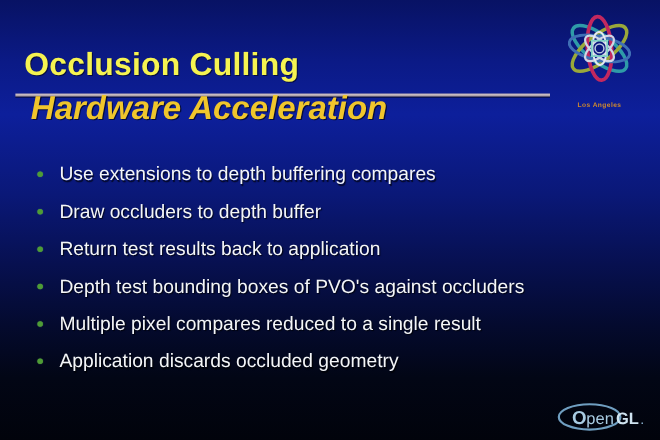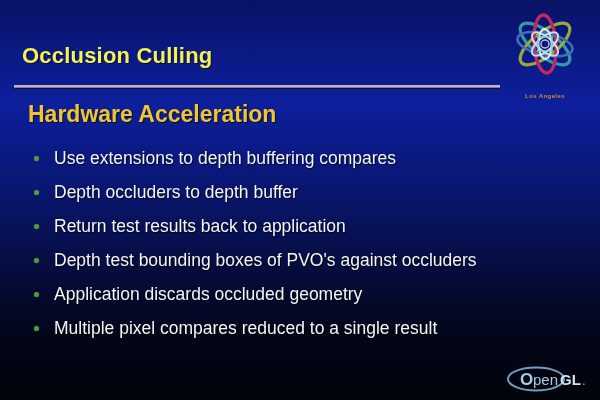--- a/index.html
+++ b/index.html
@@ -24,21 +24,21 @@
         #040a2e 74%,
         #020615 86%,
         #01030b 100%);
   }
 
   
   #title {
     position: absolute;
     left: 22px;
     top: 43px;
-    font-size: 22px;
+    font-size: 29px;
     font-weight: bold;
     color: #f5f351;
     letter-spacing: 0.2px;
     text-shadow: 1px 1px 0 rgba(0,0,0,0.55);
     white-space: nowrap;
   }
 
   
   #title-rule {
     position: absolute;
@@ -54,23 +54,24 @@
     top: 88px;
     width: 486px;
     height: 1px;
     background: rgba(0,0,0,0.45);
   }
 
   
   #subtitle {
     position: absolute;
     left: 28px;
-    top: 101px;
-    font-size: 23px;
-    font-weight: bold;
+    top: 82px;
+    font-size: 30px;
+    font-weight: bold;
+    font-style: italic;
     color: #f0c62c;
     text-shadow: 1px 1px 0 rgba(0,0,0,0.6);
     white-space: nowrap;
   }
 
   
   #bullets {
     position: absolute;
     left: 30px;
     top: 141px;
@@ -168,41 +169,41 @@
 
   <div id="bullets">
 
     <div class="bullet-row">
       <span class="bullet-dot"></span>
       <span class="bullet-text">Use extensions to depth buffering compares</span>
     </div>
 
     <div class="bullet-row">
       <span class="bullet-dot"></span>
-      <span class="bullet-text">Depth occluders to depth buffer</span>
+      <span class="bullet-text">Draw occluders to depth buffer</span>
     </div>
 
     <div class="bullet-row">
       <span class="bullet-dot"></span>
       <span class="bullet-text">Return test results back to application</span>
     </div>
 
     <div class="bullet-row">
       <span class="bullet-dot"></span>
       <span class="bullet-text">Depth test bounding boxes of PVO's against occluders</span>
     </div>
 
     <div class="bullet-row">
       <span class="bullet-dot"></span>
+      <span class="bullet-text">Multiple pixel compares reduced to a single result</span>
+    </div>
+
+    <div class="bullet-row">
+      <span class="bullet-dot"></span>
       <span class="bullet-text">Application discards occluded geometry</span>
-    </div>
-
-    <div class="bullet-row">
-      <span class="bullet-dot"></span>
-      <span class="bullet-text">Multiple pixel compares reduced to a single result</span>
     </div>
 
   </div>
 
   <div id="siggraph-logo">
     <svg id="siggraph-marks" viewBox="0 0 100 72">
       <g fill="none" stroke-linecap="round">
 
         <ellipse cx="50" cy="36" rx="30" ry="12" stroke="#2f9ba8" stroke-width="3.2" transform="rotate(38 50 36)"></ellipse>
         <ellipse cx="50" cy="36" rx="30" ry="12" stroke="#9aa83a" stroke-width="3.2" transform="rotate(-38 50 36)"></ellipse>

